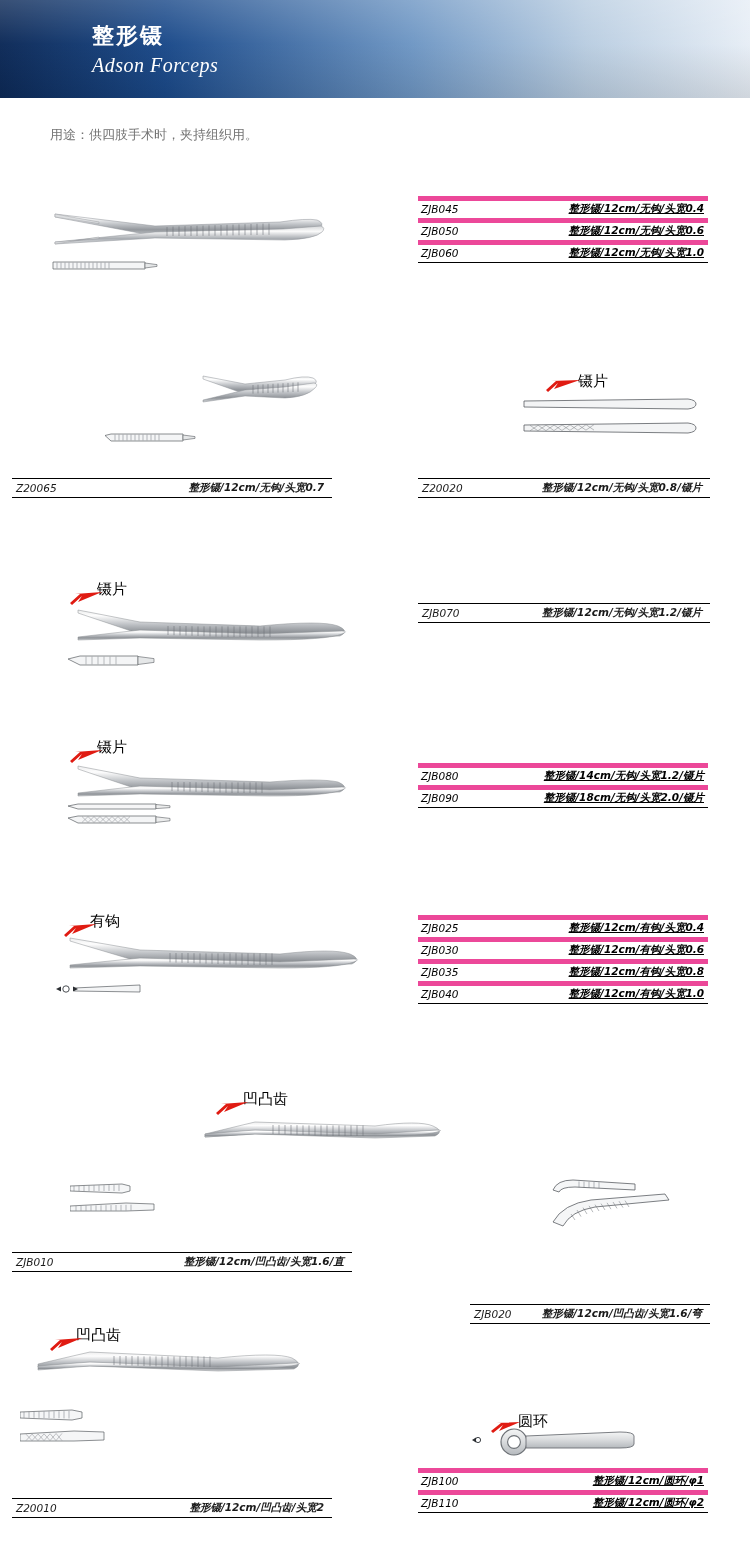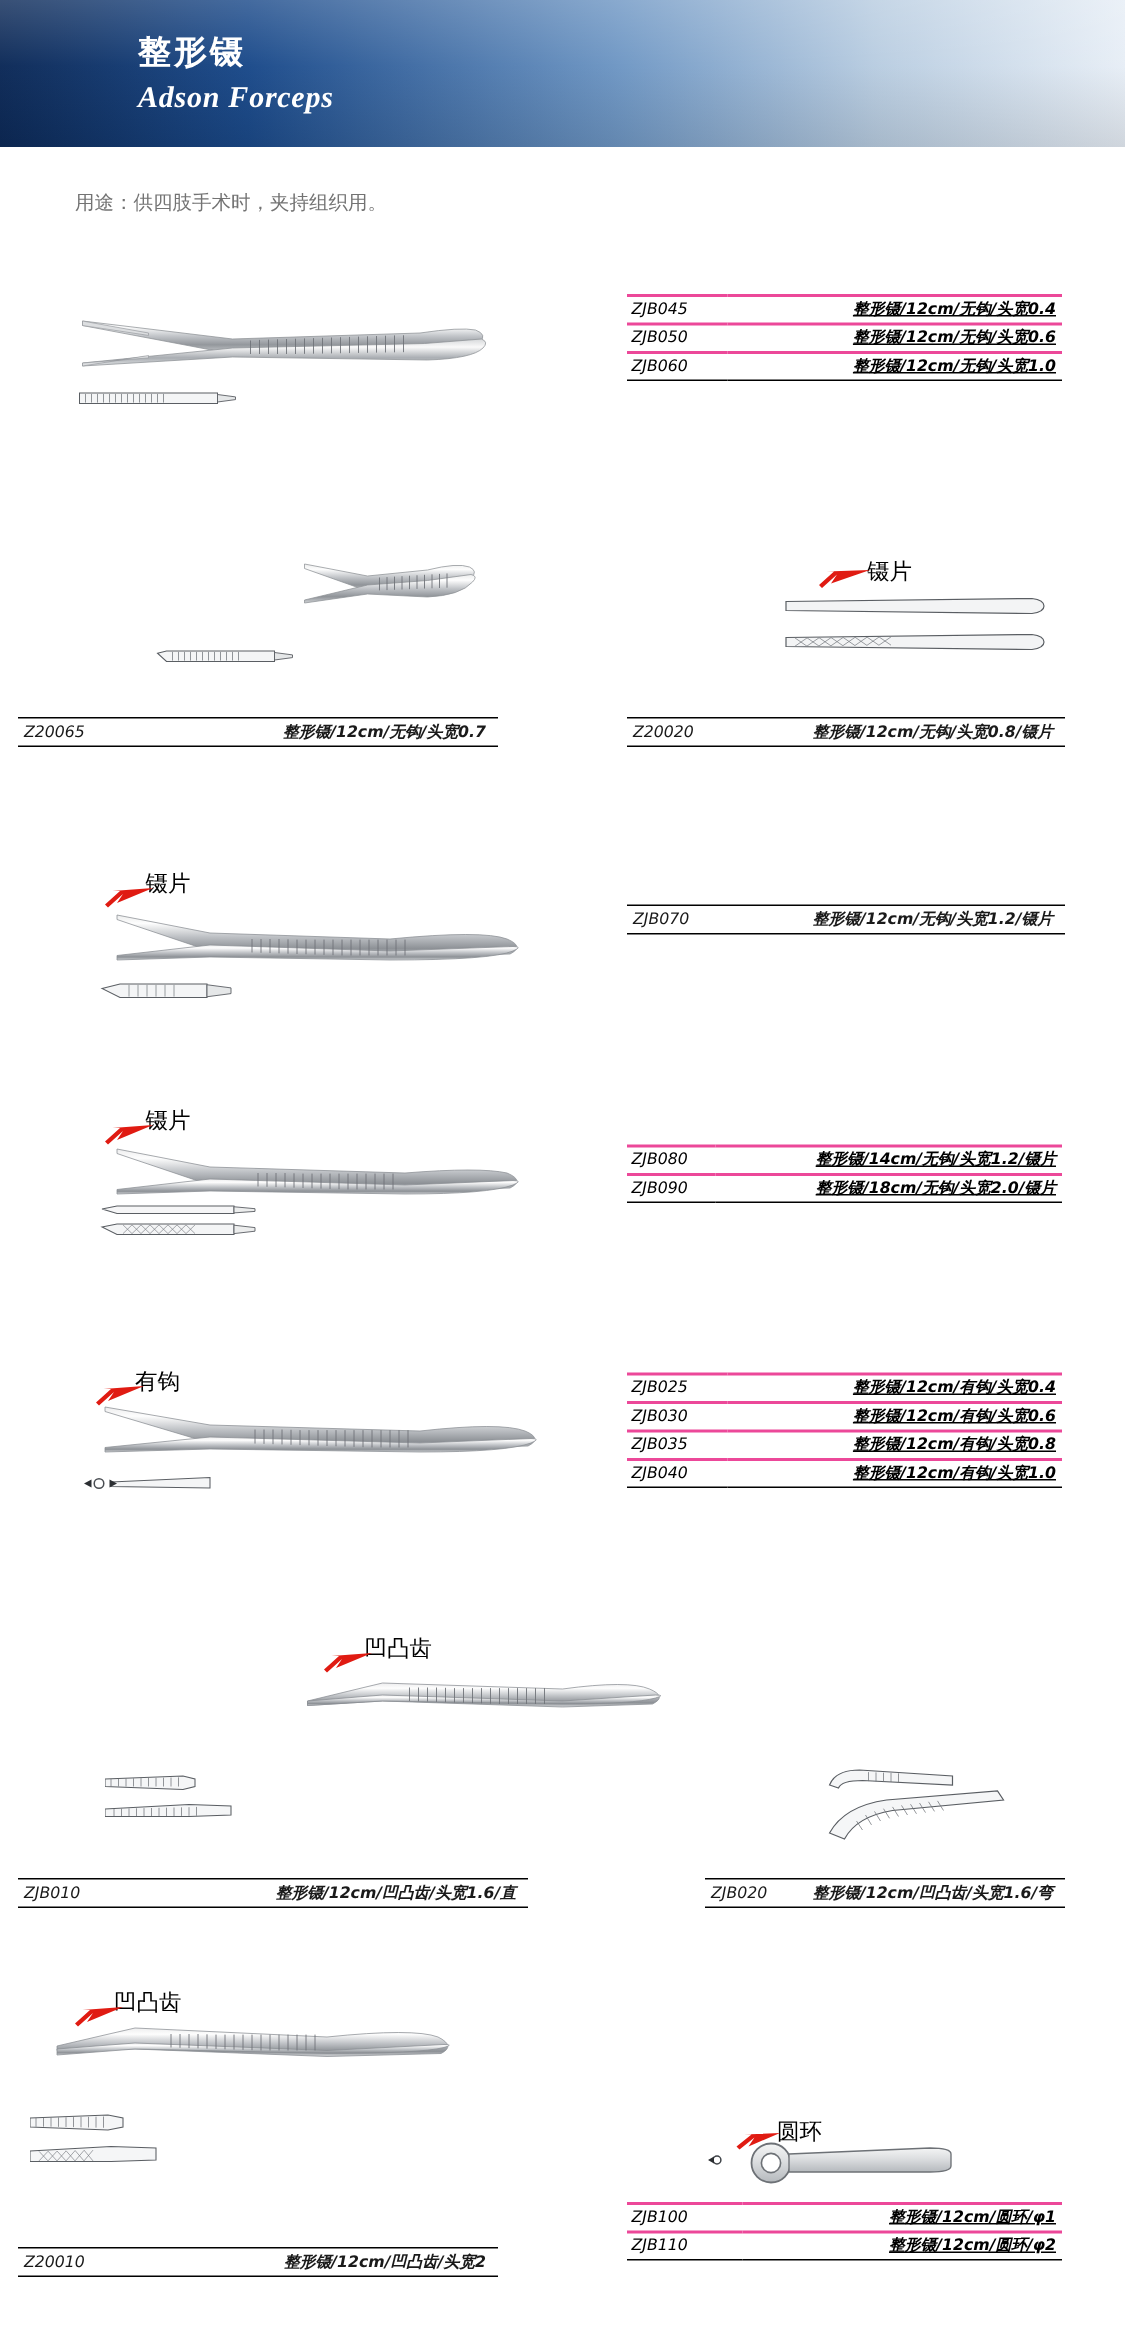--- a/index.html
+++ b/index.html
@@ -21,21 +21,21 @@
   .header-inner {
     position:absolute; left:92px; top:24px;
   }
   .title-cn {
     font-family:"DejaVu Sans", sans-serif;
     font-size:22px; font-weight:bold; color:#ffffff;
     letter-spacing:2px; line-height:1.1;
   }
   .title-en {
     font-family:"Liberation Serif", serif;
-    font-style:italic; font-weight:bold;
+    font-style:italic; font-weight:normal;
     font-size:20px; color:#ffffff;
     margin-top:6px; letter-spacing:0.5px;
   }
   .header-shade {
     position:absolute; left:0; top:0; width:750px; height:98px;
     background:linear-gradient(to bottom, rgba(255,255,255,0.18) 0%, rgba(255,255,255,0.02) 45%, rgba(0,0,0,0.10) 100%);
     pointer-events:none;
   }
 
   
@@ -47,21 +47,21 @@
 
   
   .spec-table {
     position:absolute;
     border-collapse:collapse;
     font-family:"DejaVu Sans", sans-serif;
     font-size:10.5px;
     color:#000;
   }
   .spec-table td {
-    border-top:2px solid #ec4899;
+    border-top:5px solid #ec4899;
     border-bottom:1px solid #000;
     padding:1px 2px 2px 2px;
     white-space:nowrap;
     font-style:italic;
   }
   .spec-table tr td { border-bottom:1px solid #000; }
   .spec-table .code { text-align:left; padding-left:3px; font-weight:normal; }
   .spec-table .desc { text-align:right; padding-right:4px; font-weight:bold;text-decoration:underline; }
 
   
@@ -592,21 +592,21 @@
         <line x1="80" y1="22.6" x2="84" y2="29"></line>
     </g>
   </svg>
 </div>
 
 <div class="spec-line" style="left:12px; top:1252px; width:340px;">
   <span class="code">ZJB010</span>
   <span class="desc">整形镊/12cm/凹凸齿/头宽1.6/直</span>
 </div>
 
-<div class="spec-line" style="left:470px; top:1252px; width:240px;">
+<div class="spec-line" style="left:470px; top:1304px; width:240px;">
   <span class="code">ZJB020</span>
   <span class="desc">整形镊/12cm/凹凸齿/头宽1.6/弯</span>
 </div>
 
 <div class="callout" style="left:76px; top:1326px;">凹凸齿</div>
 <div class="arrow-red" style="left:46px; top:1336px;">
   <svg width="40" height="20" viewBox="0 0 40 20" xmlns="http://www.w3.org/2000/svg">
     <path d="M36,2 L12,12 L16,6 L6,15 L4,13 L14,4 L9,4 Z" fill="#e01b12"></path>
   </svg>
 </div>

